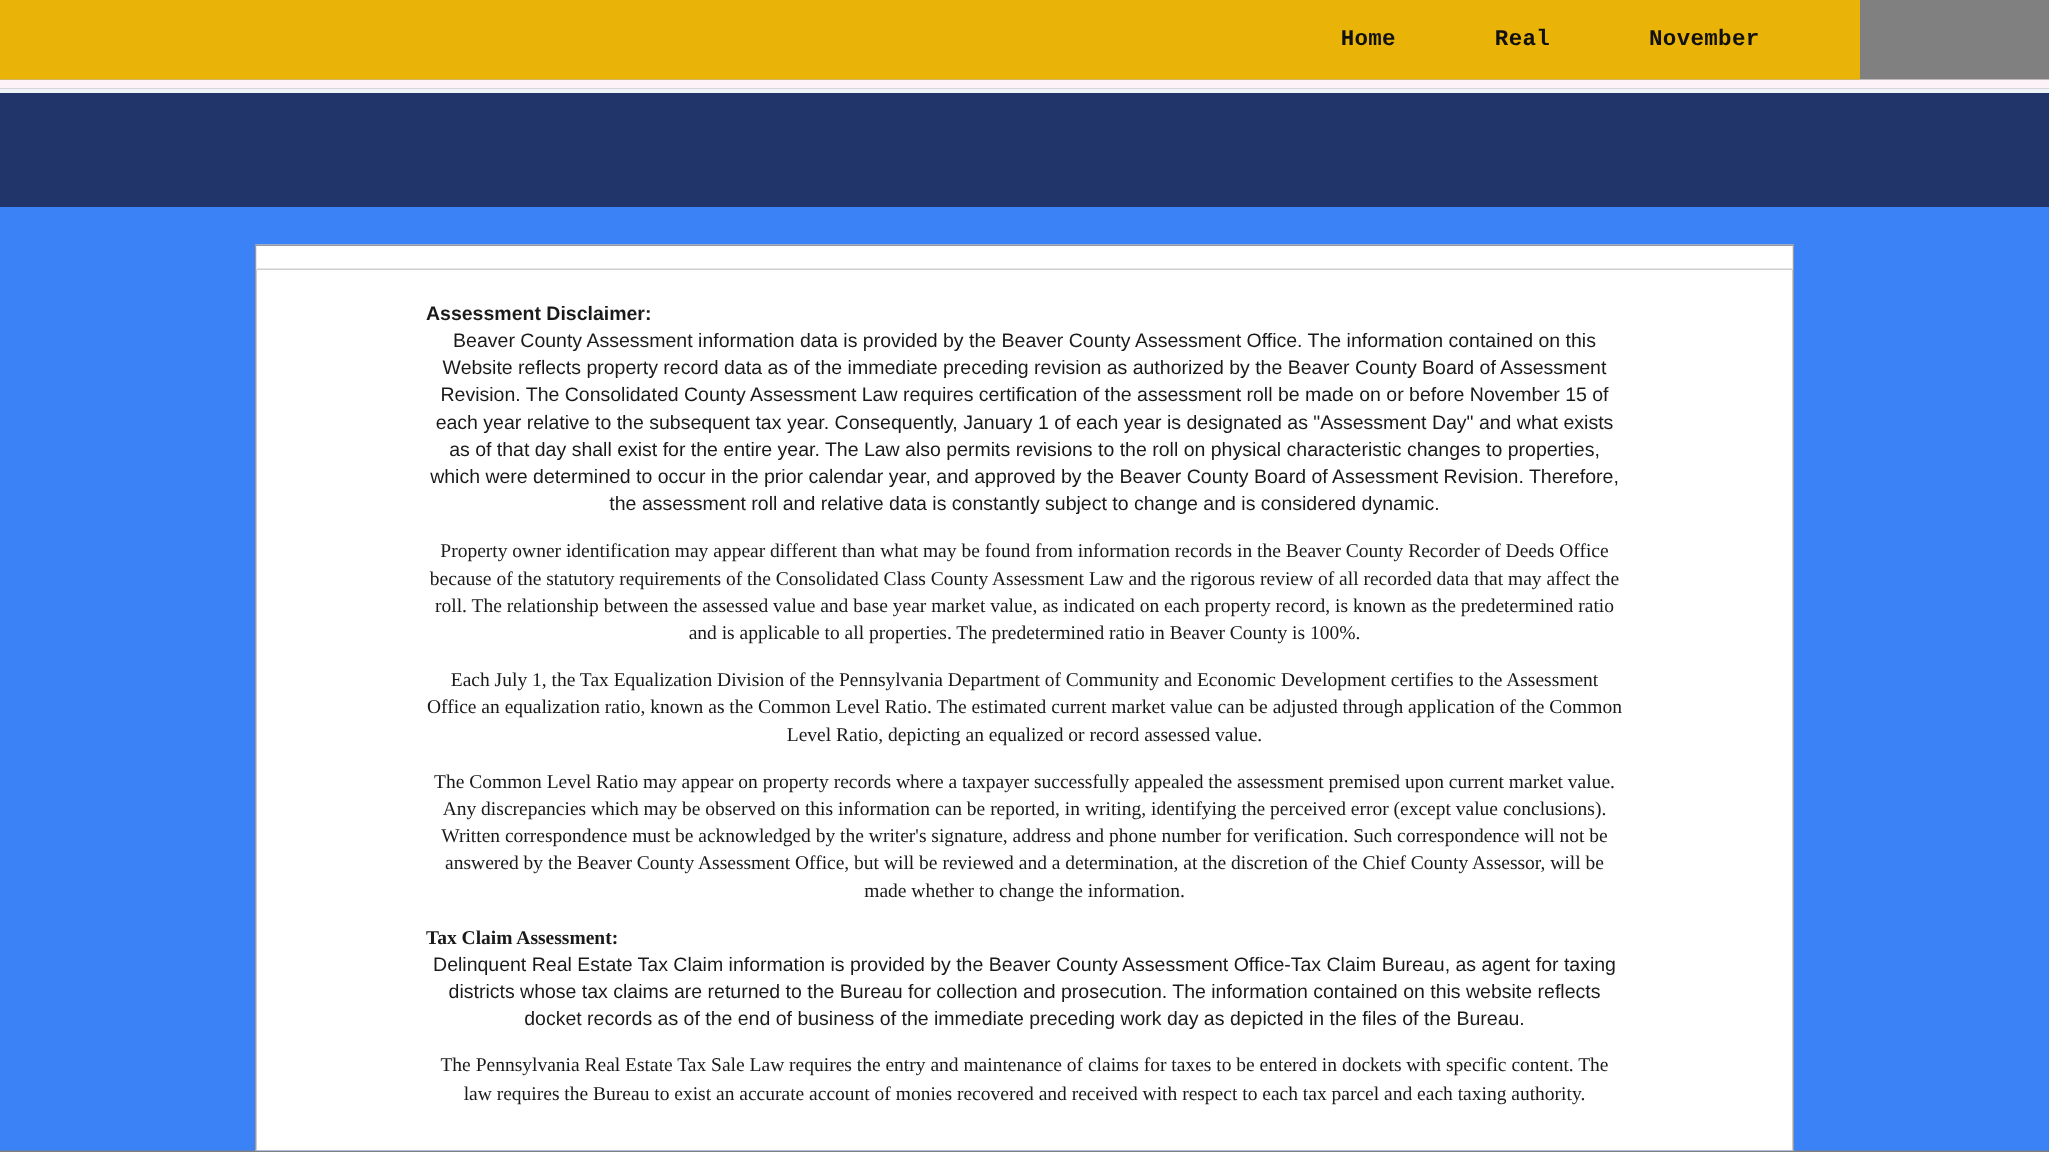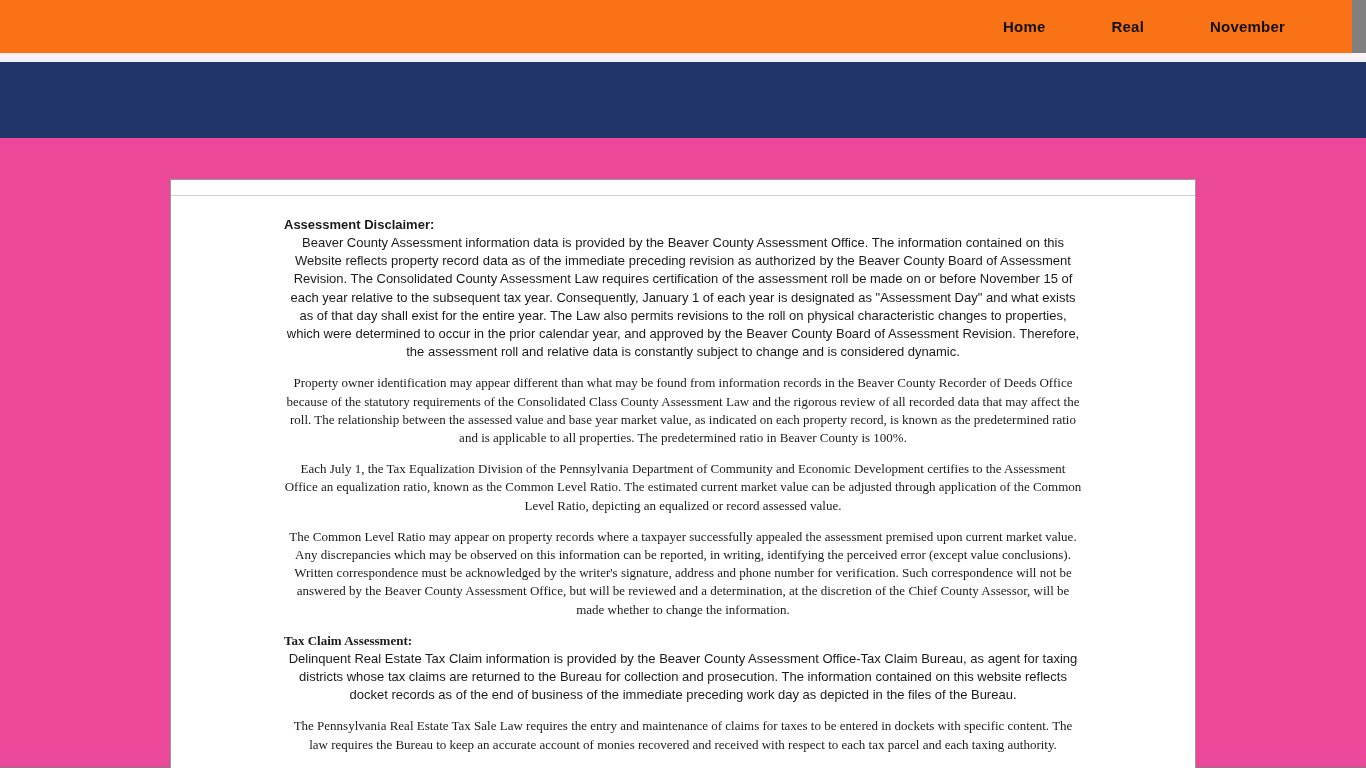--- a/index.html
+++ b/index.html
@@ -6,23 +6,24 @@
   html, body {
     width:1366px; height:768px;
     background:#808080;
     font-family:"Liberation Sans", sans-serif;
     overflow:hidden;
   }
 
   
   .site-header{
     position:relative;
-    width:1352px;
+    width:1240px;
     height:53px;
-    background:#f97316;
+    background:#eab308;
+    font-family:Liberation Mono, monospace;
   }
   .main-nav{
     position:absolute;
     right:0; top:0;
     height:53px;
     display:flex;
     align-items:center;
   }
   .nav-item{
     font-size:15px;
@@ -44,22 +45,22 @@
   
   .banner{
     width:1366px;
     height:76px;
     background:#22356b;
   }
 
   
   .page-body{
     width:1366px;
-    background:#ec4899;
-    padding-top:41px;
+    background:#3b82f6;
+    padding-top:25px;
     height:629px;
   }
   .content-card{
     margin-left:170px;
     width:1026px;
     background:#ffffff;
     border:1px solid #9a9a9a;
     border-bottom:none;
     min-height:604px;
   }
@@ -113,17 +114,17 @@
 
       <p class="disclaimer-para para-gap">Property owner identification may appear different than what may be found from information records in the Beaver County Recorder of Deeds Office because of the statutory requirements of the Consolidated Class County Assessment Law and the rigorous review of all recorded data that may affect the roll. The relationship between the assessed value and base year market value, as indicated on each property record, is known as the predetermined ratio and is applicable to all properties. The predetermined ratio in Beaver County is 100%.</p>
 
       <p class="disclaimer-para para-gap">Each July 1, the Tax Equalization Division of the Pennsylvania Department of Community and Economic Development certifies to the Assessment Office an equalization ratio, known as the Common Level Ratio. The estimated current market value can be adjusted through application of the Common Level Ratio, depicting an equalized or record assessed value.</p>
 
       <p class="disclaimer-para para-gap">The Common Level Ratio may appear on property records where a taxpayer successfully appealed the assessment premised upon current market value. Any discrepancies which may be observed on this information can be reported, in writing, identifying the perceived error (except value conclusions). Written correspondence must be acknowledged by the writer's signature, address and phone number for verification. Such correspondence will not be answered by the Beaver County Assessment Office, but will be reviewed and a determination, at the discretion of the Chief County Assessor, will be made whether to change the information.</p>
 
       <h2 class="disclaimer-title para-gap">Tax Claim Assessment:</h2>
       <p class="disclaimer-para">Delinquent Real Estate Tax Claim information is provided by the Beaver County Assessment Office-Tax Claim Bureau, as agent for taxing districts whose tax claims are returned to the Bureau for collection and prosecution. The information contained on this website reflects docket records as of the end of business of the immediate preceding work day as depicted in the files of the Bureau.</p>
 
-      <p class="disclaimer-para para-gap">The Pennsylvania Real Estate Tax Sale Law requires the entry and maintenance of claims for taxes to be entered in dockets with specific content. The law requires the Bureau to keep an accurate account of monies recovered and received with respect to each tax parcel and each taxing authority.</p>
+      <p class="disclaimer-para para-gap">The Pennsylvania Real Estate Tax Sale Law requires the entry and maintenance of claims for taxes to be entered in dockets with specific content. The law requires the Bureau to exist an accurate account of monies recovered and received with respect to each tax parcel and each taxing authority.</p>
 
     </div>
   </div>
 </div>
 
 </body></html>

